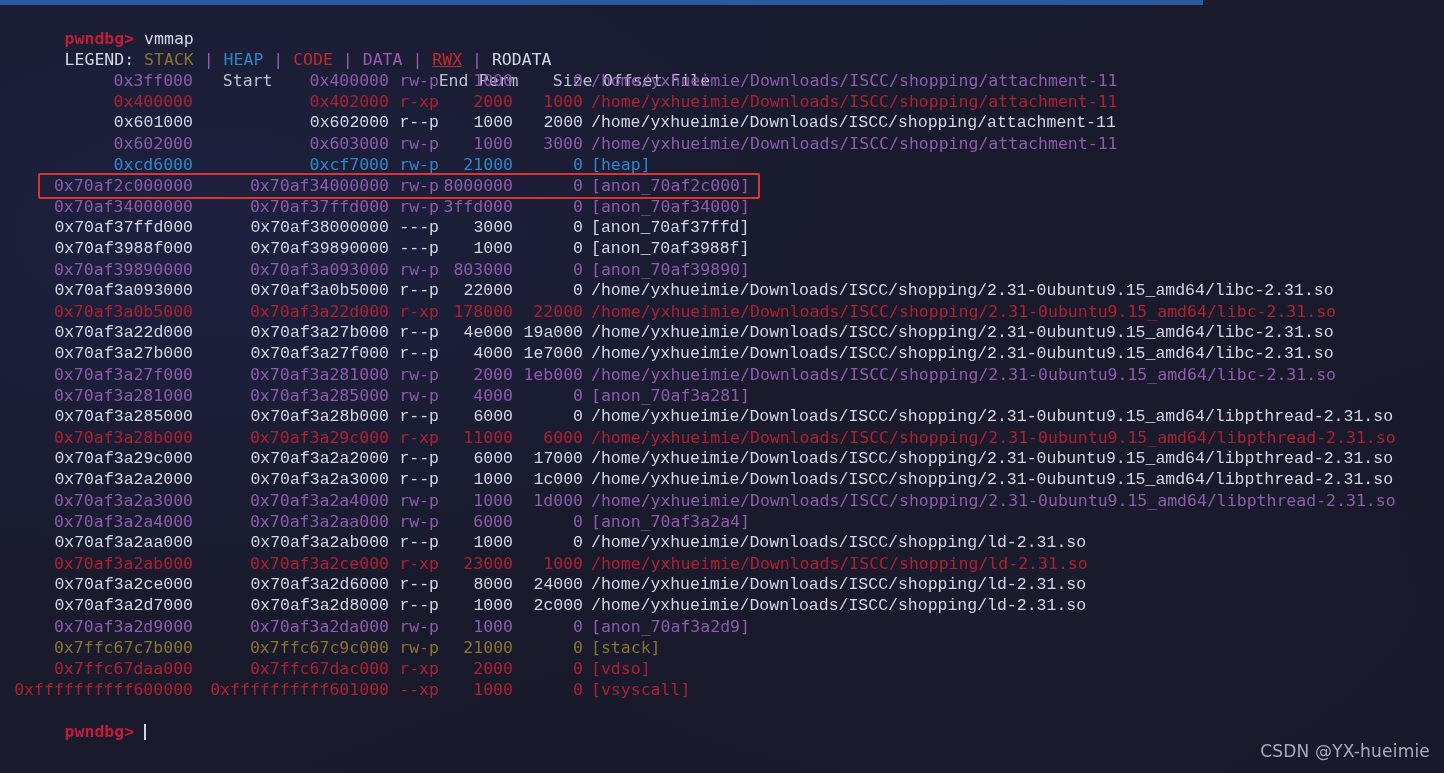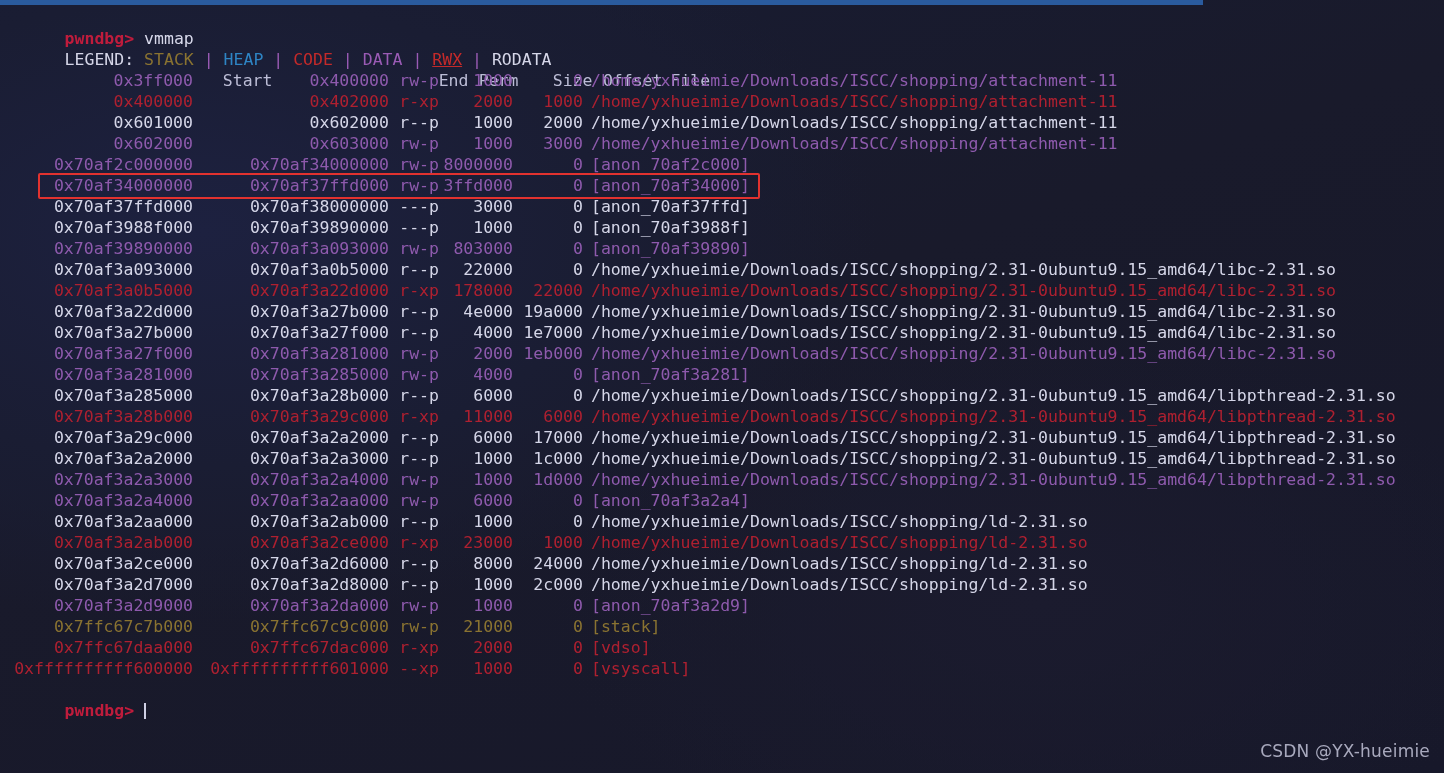--- a/index.html
+++ b/index.html
@@ -59,21 +59,21 @@
   .lg-rwx   { color: #c42a2a; text-decoration: underline; }
   .lg-rodata{ color: #d5d6e8; }
   .lg-sep   { color: #9a5bb5; }
 
   .maps { position: relative; }
   .row { height: 21px; line-height: 21px; font-size: 16.5px; white-space: pre; }
 
   .c-header { color: #bcbdd6; }
   .c-data   { color: #8e5aad; }
   .c-code   { color: #ae2030; }
-  .c-rodata { color: #d5d6e8; }
+  .c-rodata { color: #d5d6e8; font-family: Liberation Mono, monospace; }
   .c-heap   { color: #2f86c6; }
   .c-stack  { color: #8a7331; }
 
   .cell { display: inline-block; text-align: right; }
   .col-start  { width: 193px; }
   .col-end    { width: 196px; }
   .col-perm   { width: 50px; }
   .col-size   { width: 74px; }
   .col-offset { width: 70px; }
   .col-file   { text-align: left; padding-left: 8px; }
@@ -124,20 +124,21 @@
 
     <div class="maps">
       <div class="row c-header">
         <span class="cell col-start">Start</span><span class="cell col-end">End</span><span class="cell col-perm">Perm</span><span class="cell col-size">Size</span><span class="cell col-offset">Offset</span><span class="cell col-file">File</span>
       </div>
       <div id="rows-container">
           <div class="row c-data"><span class="cell col-start">0x3ff000</span><span class="cell col-end">0x400000</span><span class="cell col-perm">rw-p</span><span class="cell col-size">1000</span><span class="cell col-offset">0</span><span class="cell col-file">/home/yxhueimie/Downloads/ISCC/shopping/attachment-11</span></div>
           <div class="row c-code"><span class="cell col-start">0x400000</span><span class="cell col-end">0x402000</span><span class="cell col-perm">r-xp</span><span class="cell col-size">2000</span><span class="cell col-offset">1000</span><span class="cell col-file">/home/yxhueimie/Downloads/ISCC/shopping/attachment-11</span></div>
           <div class="row c-rodata"><span class="cell col-start">0x601000</span><span class="cell col-end">0x602000</span><span class="cell col-perm">r--p</span><span class="cell col-size">1000</span><span class="cell col-offset">2000</span><span class="cell col-file">/home/yxhueimie/Downloads/ISCC/shopping/attachment-11</span></div>
           <div class="row c-data"><span class="cell col-start">0x602000</span><span class="cell col-end">0x603000</span><span class="cell col-perm">rw-p</span><span class="cell col-size">1000</span><span class="cell col-offset">3000</span><span class="cell col-file">/home/yxhueimie/Downloads/ISCC/shopping/attachment-11</span></div>
+          <div class="row c-heap"><span class="cell col-start">0xcd6000</span><span class="cell col-end">0xcf7000</span><span class="cell col-perm">rw-p</span><span class="cell col-size">21000</span><span class="cell col-offset">0</span><span class="cell col-file">[heap]</span></div>
           <div class="row c-data"><span class="cell col-start">0x70af2c000000</span><span class="cell col-end">0x70af34000000</span><span class="cell col-perm">rw-p</span><span class="cell col-size">8000000</span><span class="cell col-offset">0</span><span class="cell col-file">[anon_70af2c000]</span></div>
           <div class="row c-data"><span class="cell col-start">0x70af34000000</span><span class="cell col-end">0x70af37ffd000</span><span class="cell col-perm">rw-p</span><span class="cell col-size">3ffd000</span><span class="cell col-offset">0</span><span class="cell col-file">[anon_70af34000]</span></div>
           <div class="row c-rodata"><span class="cell col-start">0x70af37ffd000</span><span class="cell col-end">0x70af38000000</span><span class="cell col-perm">---p</span><span class="cell col-size">3000</span><span class="cell col-offset">0</span><span class="cell col-file">[anon_70af37ffd]</span></div>
           <div class="row c-rodata"><span class="cell col-start">0x70af3988f000</span><span class="cell col-end">0x70af39890000</span><span class="cell col-perm">---p</span><span class="cell col-size">1000</span><span class="cell col-offset">0</span><span class="cell col-file">[anon_70af3988f]</span></div>
           <div class="row c-data"><span class="cell col-start">0x70af39890000</span><span class="cell col-end">0x70af3a093000</span><span class="cell col-perm">rw-p</span><span class="cell col-size">803000</span><span class="cell col-offset">0</span><span class="cell col-file">[anon_70af39890]</span></div>
           <div class="row c-rodata"><span class="cell col-start">0x70af3a093000</span><span class="cell col-end">0x70af3a0b5000</span><span class="cell col-perm">r--p</span><span class="cell col-size">22000</span><span class="cell col-offset">0</span><span class="cell col-file">/home/yxhueimie/Downloads/ISCC/shopping/2.31-0ubuntu9.15_amd64/libc-2.31.so</span></div>
           <div class="row c-code"><span class="cell col-start">0x70af3a0b5000</span><span class="cell col-end">0x70af3a22d000</span><span class="cell col-perm">r-xp</span><span class="cell col-size">178000</span><span class="cell col-offset">22000</span><span class="cell col-file">/home/yxhueimie/Downloads/ISCC/shopping/2.31-0ubuntu9.15_amd64/libc-2.31.so</span></div>
           <div class="row c-rodata"><span class="cell col-start">0x70af3a22d000</span><span class="cell col-end">0x70af3a27b000</span><span class="cell col-perm">r--p</span><span class="cell col-size">4e000</span><span class="cell col-offset">19a000</span><span class="cell col-file">/home/yxhueimie/Downloads/ISCC/shopping/2.31-0ubuntu9.15_amd64/libc-2.31.so</span></div>
           <div class="row c-rodata"><span class="cell col-start">0x70af3a27b000</span><span class="cell col-end">0x70af3a27f000</span><span class="cell col-perm">r--p</span><span class="cell col-size">4000</span><span class="cell col-offset">1e7000</span><span class="cell col-file">/home/yxhueimie/Downloads/ISCC/shopping/2.31-0ubuntu9.15_amd64/libc-2.31.so</span></div>
           <div class="row c-data"><span class="cell col-start">0x70af3a27f000</span><span class="cell col-end">0x70af3a281000</span><span class="cell col-perm">rw-p</span><span class="cell col-size">2000</span><span class="cell col-offset">1eb000</span><span class="cell col-file">/home/yxhueimie/Downloads/ISCC/shopping/2.31-0ubuntu9.15_amd64/libc-2.31.so</span></div>

